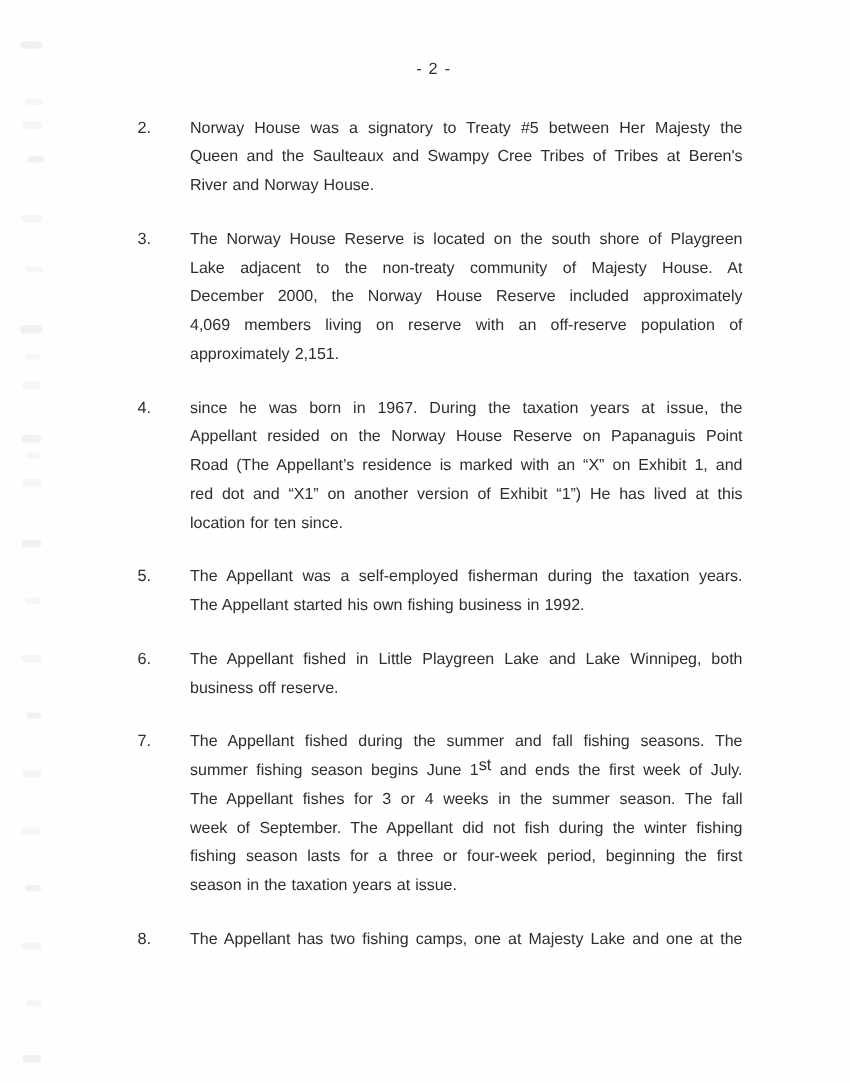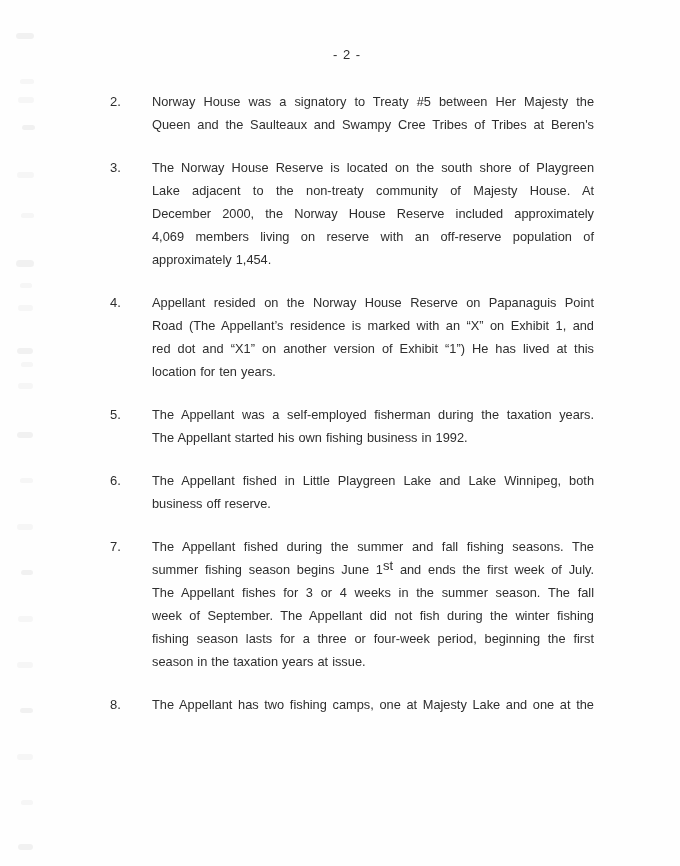--- a/index.html
+++ b/index.html
@@ -97,41 +97,43 @@
       <div class="artifact" style="left: 21px; top: 800px; width: 12px; height: 5px; opacity: 0.55;"></div>
       <div class="artifact" style="left: 18px; top: 844px; width: 15px; height: 6px; opacity: 0.9;"></div>
     </div>
   <div class="page-header">- 2 -</div>
   <div class="paragraphs">
   <div class="para">
     <div class="para-num">2.</div>
     <div class="para-body">
           <div class="text-line just">Norway House was a signatory to Treaty #5 between Her Majesty the</div>
           <div class="text-line just">Queen and the Saulteaux and Swampy Cree Tribes of Tribes at Beren's</div>
+          <div class="text-line">River and Norway House.</div>
         </div>
   </div>
 
   <div class="para">
     <div class="para-num">3.</div>
     <div class="para-body">
           <div class="text-line just">The Norway House Reserve is located on the south shore of Playgreen</div>
           <div class="text-line just">Lake adjacent to the non-treaty community of Majesty House.  At</div>
           <div class="text-line just">December 2000, the Norway House Reserve included approximately</div>
           <div class="text-line just">4,069 members living on reserve with an off-reserve population of</div>
-          <div class="text-line">approximately 1,454.</div>
+          <div class="text-line">approximately 2,151.</div>
         </div>
   </div>
 
   <div class="para">
     <div class="para-num">4.</div>
     <div class="para-body">
+          <div class="text-line just">since he was born in 1967.  During the taxation years at issue, the</div>
           <div class="text-line just">Appellant resided on the Norway House Reserve on Papanaguis Point</div>
           <div class="text-line just">Road (The Appellant’s residence is marked with an “X” on Exhibit 1, and</div>
           <div class="text-line just">red dot and “X1” on another version of Exhibit “1”)  He has lived at this</div>
-          <div class="text-line">location for ten years.</div>
+          <div class="text-line">location for ten since.</div>
         </div>
   </div>
 
   <div class="para">
     <div class="para-num">5.</div>
     <div class="para-body">
           <div class="text-line just">The Appellant was a self-employed fisherman during the taxation years.</div>
           <div class="text-line">The Appellant started his own fishing business in 1992.</div>
         </div>
   </div>

